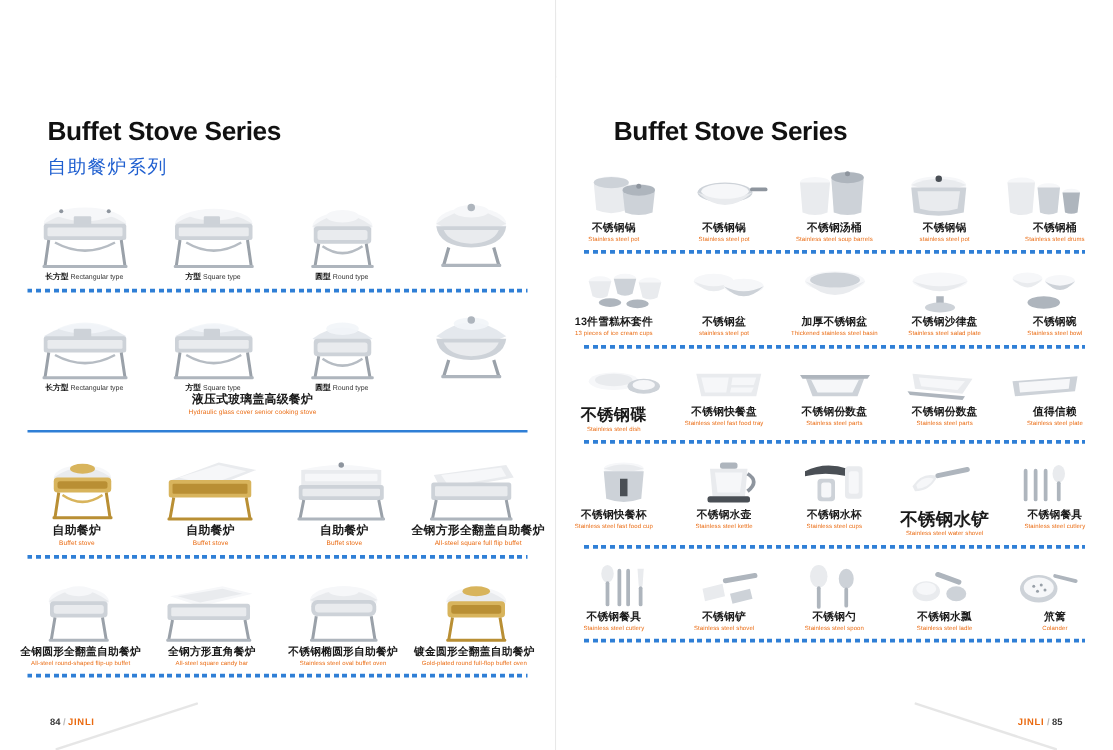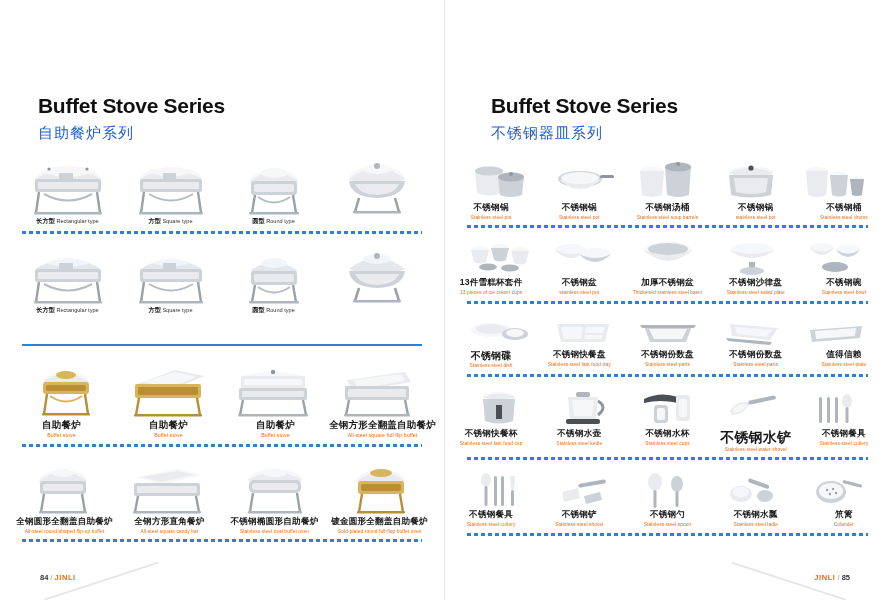--- a/index.html
+++ b/index.html
@@ -348,20 +348,24 @@
           </div>
           <div class="cell">
             <div class="lab-small">
               <b>圆型</b>
               <span>Round type</span>
             </div>
           </div>
           <div class="cell"></div>
         </div>
         <div style="position:relative;height:24px;">
+          <div style="position:absolute;left:104px;top:0;text-align:center;width:196px;">
+            <div class="lab-cn">液压式玻璃盖高级餐炉</div>
+            <div class="lab-en">Hydraulic glass cover senior cooking stove</div>
+          </div>
         </div>
         <div class="solid-rule"></div>
       </div>
 
       <div class="row" style="margin-top:8px;">
         <div class="cells" style="height:66px;align-items:flex-end;padding:0 14px;">
           <div class="cell">
             <div class="art">
               <svg width="80" height="58" viewBox="0 0 80 58">
                 <ellipse cx="40" cy="20" rx="23" ry="10" class="metal-d"></ellipse>
@@ -522,21 +526,20 @@
         </div>
       </div>
     </div>
   </div>
 
   <div class="page right">
     <div style="height:80px"></div>
 
     <div class="titles">
       <div class="title-en">Buffet Stove Series</div>
-      <div class="title-cn">不锈钢器皿系列</div>
     </div>
 
     <div class="rows">
 
       <div class="row" style="margin-top:2px;">
         <div class="cells" style="height:54px;align-items:flex-end;padding:0 14px;">
           <div class="cell">
             <div class="art">
               <svg width="64" height="48" viewBox="0 0 64 48">
                 <ellipse cx="20" cy="16" rx="14" ry="5" class="metal-d"></ellipse>
@@ -746,21 +749,21 @@
             <div class="art">
               <svg width="64" height="36" viewBox="0 0 64 36">
                 <path d="M6 16 L58 12 L56 24 L8 28 Z" class="metal-b"></path>
                 <path d="M11 17 L52 14 L51 22 L12 25Z" class="metal-d"></path>
               </svg>
             </div>
           </div>
         </div>
         <div class="cells" style="padding:0 2px;">
           <div class="cell">
-            <div class="lab-cn" style="font-size:10px">不锈钢碟</div>
+            <div class="lab-cn" style="font-size:13px">不锈钢碟</div>
             <div class="lab-en" style="font-size:4.8px">Stainless steel dish</div>
           </div>
           <div class="cell">
             <div class="lab-cn" style="font-size:8.6px">不锈钢快餐盘</div>
             <div class="lab-en" style="font-size:4.8px">Stainless steel fast food tray</div>
           </div>
           <div class="cell">
             <div class="lab-cn" style="font-size:8.6px">不锈钢份数盘</div>
             <div class="lab-en" style="font-size:4.8px">Stainless steel parts</div>
           </div>

